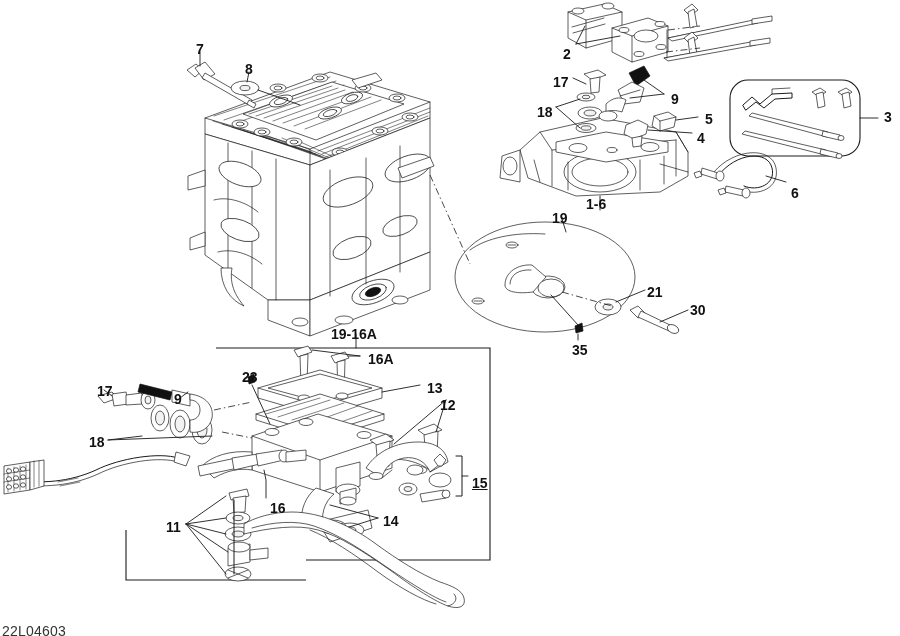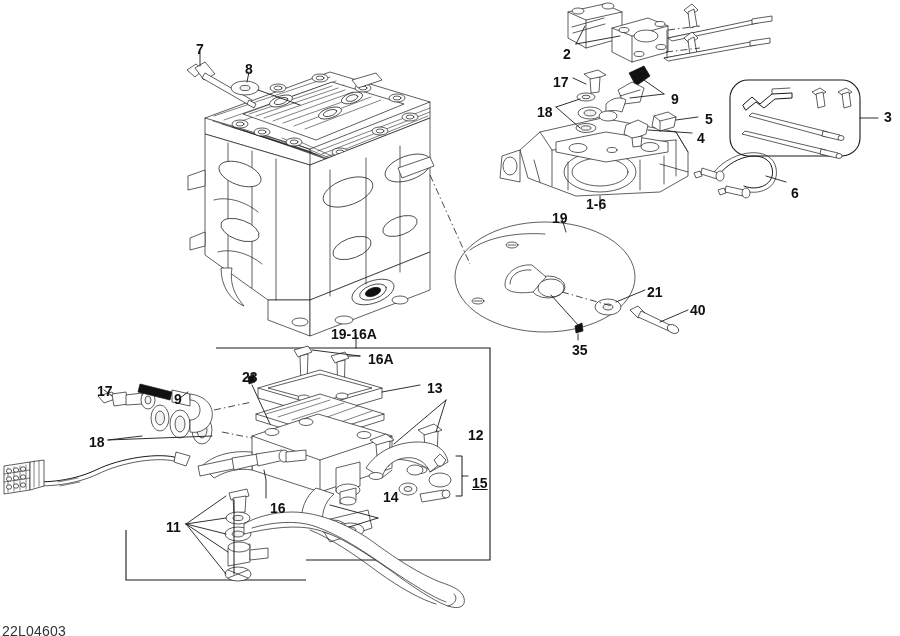--- a/index.html
+++ b/index.html
@@ -468,30 +468,30 @@
 <div class="callout sz14" style="left:884px;top:110px;">3</div>
 <div class="callout sz14" style="left:553px;top:75px;">17</div>
 <div class="callout sz14" style="left:537px;top:105px;">18</div>
 <div class="callout sz14" style="left:671px;top:92px;">9</div>
 <div class="callout sz14" style="left:705px;top:112px;">5</div>
 <div class="callout sz14" style="left:697px;top:131px;">4</div>
 <div class="callout sz14" style="left:791px;top:186px;">6</div>
 <div class="callout sz14" style="left:586px;top:197px;">1-6</div>
 <div class="callout sz14" style="left:552px;top:211px;">19</div>
 <div class="callout sz14" style="left:635px;top:285px;margin-left:12px;">21</div>
-<div class="callout sz14" style="left:690px;top:303px;">40</div>
+<div class="callout sz14" style="left:690px;top:303px;">30</div>
 <div class="callout sz14" style="left:572px;top:343px;">35</div>
 <div class="callout sz14" style="left:331px;top:327px;">19-16A</div>
 <div class="callout sz14" style="left:368px;top:352px;">16A</div>
 <div class="callout sz14" style="left:242px;top:370px;">23</div>
 <div class="callout sz14" style="left:427px;top:381px;">13</div>
-<div class="callout sz14" style="left:468px;top:398px;margin-top:30px;">12</div>
+<div class="callout sz14" style="left:440px;top:398px;">12</div>
 <div class="callout sz14" style="left:97px;top:384px;">17</div>
 <div class="callout sz14" style="left:174px;top:392px;">9</div>
 <div class="callout sz14" style="left:89px;top:435px;">18</div>
 <div class="callout sz14" style="left:472px;top:476px;text-decoration:underline;">15</div>
 <div class="callout sz14" style="left:270px;top:501px;">16</div>
-<div class="callout sz14" style="left:383px;top:490px;">14</div>
+<div class="callout sz14" style="left:383px;top:514px;">14</div>
 <div class="callout sz14" style="left:166px;top:520px;">11</div>
 
 <div class="footer-code">22L04603</div>
 
 </div>
 
 </body></html>

